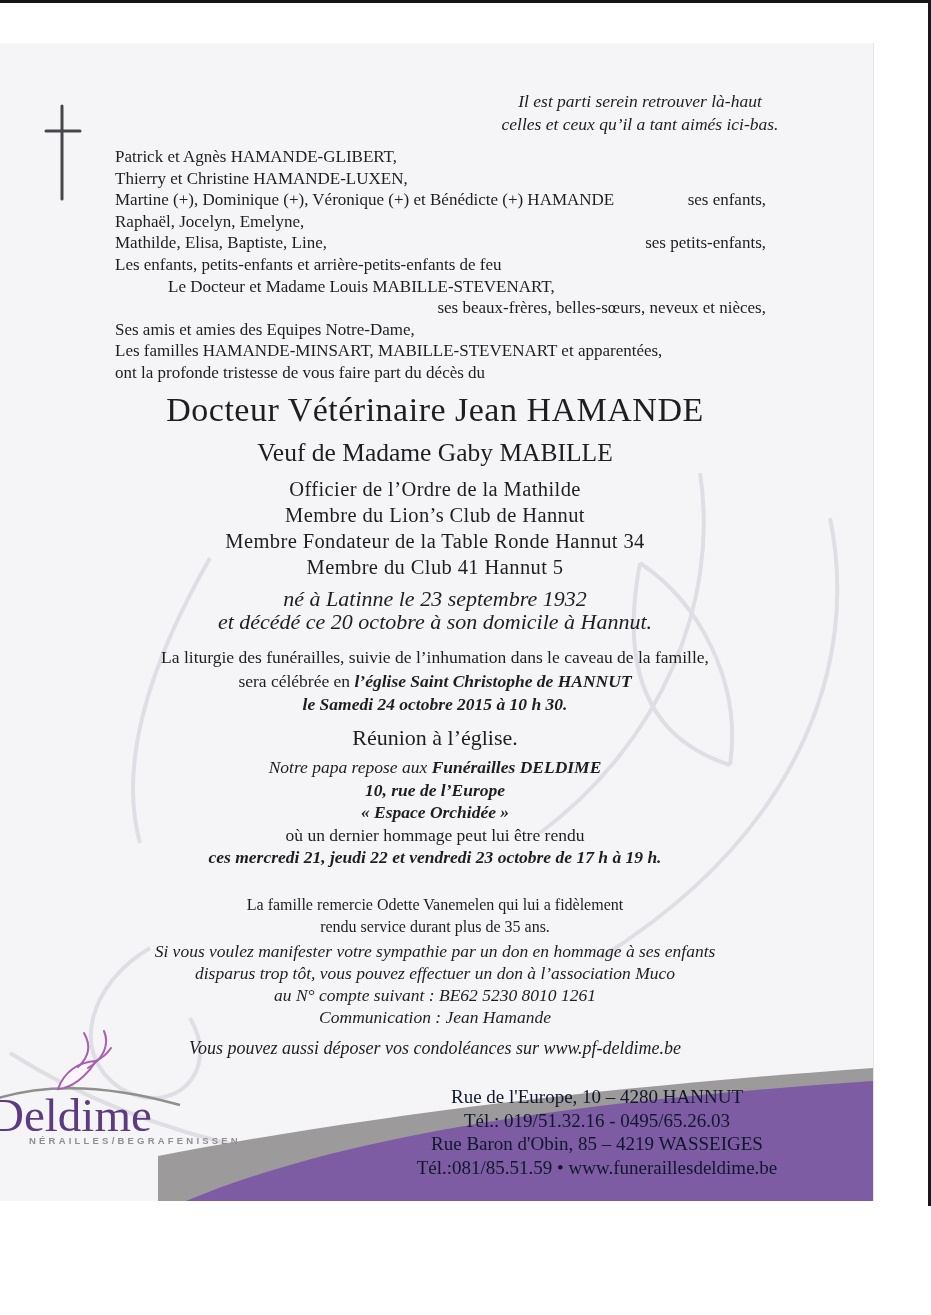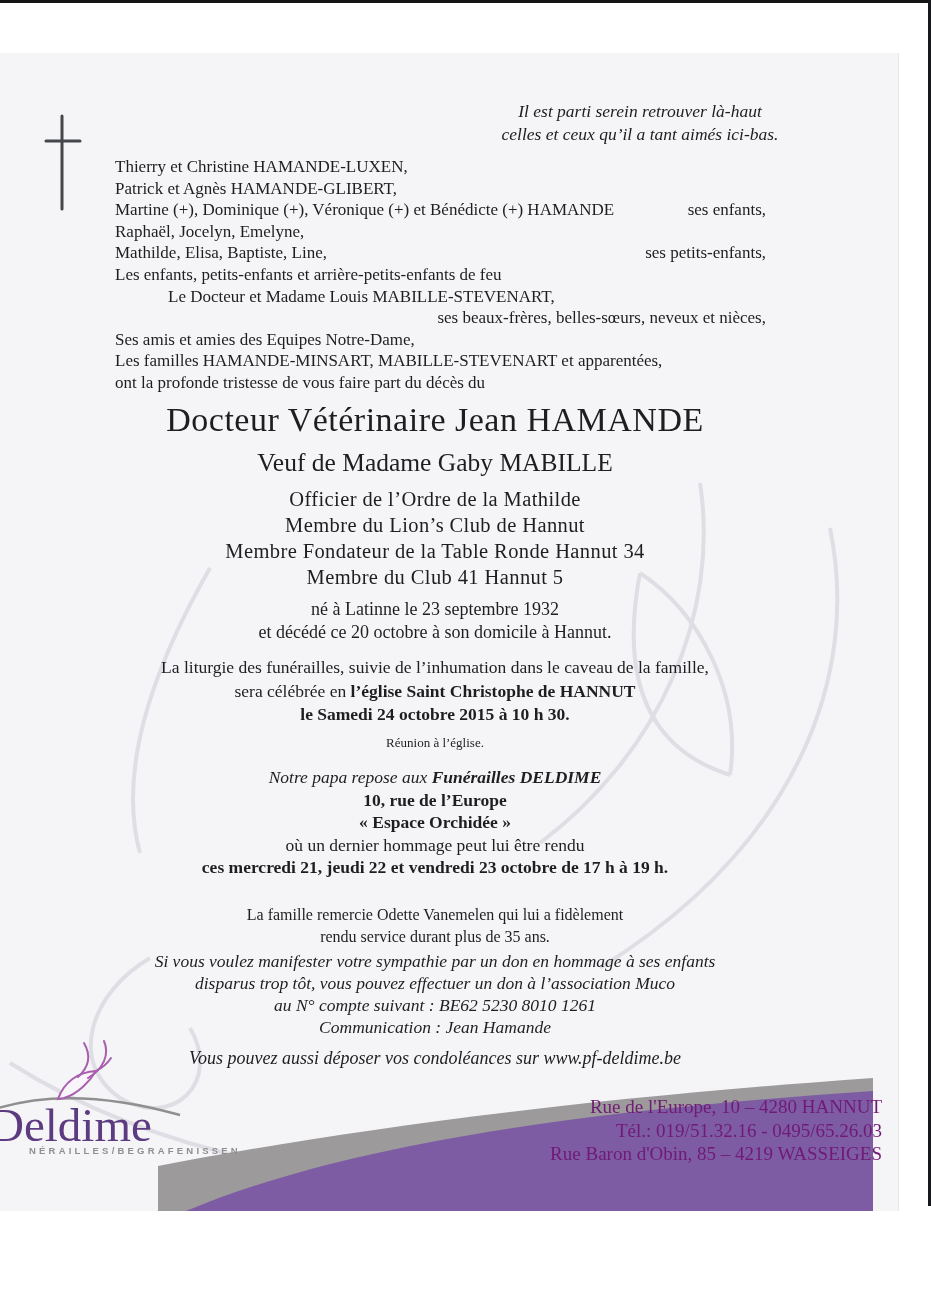--- a/index.html
+++ b/index.html
@@ -3,52 +3,52 @@
 <meta charset="utf-8">
 <style>
   html,body{margin:0;padding:0;}
   body{
     width:931px;height:1315px;position:relative;background:#ffffff;
     font-family:"Liberation Serif", serif;color:#1e1e20;overflow:hidden;
   }
   .scan-topline{position:absolute;left:0;top:0;width:931px;height:3px;background:#141416;}
   .scan-rightline{position:absolute;right:0;top:0;width:3px;height:1206px;background:#16181b;}
   .page{
-    position:absolute;left:0;top:53px;width:873px;height:1158px;
-    background:#f5f4f7;border-right:1px solid #e4e4ea;overflow:hidden;padding-left:25px;
+    position:absolute;left:0;top:43px;width:873px;height:1158px;
+    background:#f5f4f7;border-right:1px solid #e4e4ea;overflow:hidden;
   }
   .page-art{position:absolute;left:0;top:0;z-index:0;}
   .txt{position:absolute;z-index:2;}
   .center{text-align:center;}
   .it{font-style:italic;}
-  .bi{font-weight:bold;}
+  .bi{font-style:italic;font-weight:bold;}
   
   .epigraph{left:390px;top:47px;width:500px;font-size:17.5px;line-height:23px;font-style:italic;text-align:center;}
   
   .family{left:115px;top:103px;width:651px;font-size:17px;line-height:21.6px;}
   .family .row{display:flex;justify-content:space-between;white-space:nowrap;}
   .family .row .indent{padding-left:53px;}
   
   .deceased-name{left:60px;top:348px;width:750px;font-size:34px;letter-spacing:.5px;}
   .deceased-widower{left:60px;top:395px;width:750px;font-size:25.5px;}
   .honors{left:60px;top:433px;width:750px;font-size:20.5px;line-height:26px;letter-spacing:.4px;}
-  .borndied{left:60px;top:545px;width:750px;font-size:18px;line-height:22.5px;}
+  .borndied{left:60px;top:545px;width:750px;font-size:22px;line-height:22.5px;font-style:italic;}
   .ceremony{left:60px;top:603px;width:750px;font-size:17.5px;line-height:23.5px;}
-  .meeting{left:60px;top:682px;width:750px;font-size:13px;}
+  .meeting{left:60px;top:682px;width:750px;font-size:22px;}
   .repose{left:60px;top:713px;width:750px;font-size:17.5px;line-height:22.6px;}
   .addr2-gap{display:inline-block;width:46px;}
   .thanks{left:60px;top:851px;width:750px;font-size:16px;line-height:22px;}
   .donation{left:60px;top:897px;width:750px;font-size:17.5px;line-height:22px;font-style:italic;}
   .condolences{left:60px;top:995px;width:750px;font-size:18px;font-style:italic;}
   
   .logo-word{left:-10px;top:1045px;width:260px;font-size:47px;color:#5d3b80;z-index:3;}
   .logo-sub{left:0px;top:1092px;width:300px;font-family:"Liberation Sans",sans-serif;font-size:9.5px;
             font-weight:bold;letter-spacing:3.2px;color:#8f8f92;z-index:3;margin-left:29px;}
-  .footer-address{right:16px;top:1042px;width:520px;text-align:right;font-size:19px;line-height:23.6px;
-                  color:#701a75;z-index:3;}
+  .footer-address{right:16px;top:1042px;width:520px;text-align:center;font-size:19px;line-height:23.6px;
+                  color:#0f172a;z-index:3;}
 </style>
 </head>
 <body>
 
 <div class="scan-topline"></div>
 <div class="scan-rightline"></div>
 
 <div class="page">
 
   <svg class="page-art" width="873" height="1158" viewBox="0 0 873 1158">
@@ -81,25 +81,25 @@
     </g>
   </svg>
 
   <div class="txt epigraph">
     <div>Il est parti serein retrouver là-haut</div>
     <div>celles et ceux qu’il a tant aimés ici-bas.</div>
   </div>
 
   <div class="txt family">
     <div class="row">
-        <span>Thierry et Christine HAMANDE-LUXEN,</span>
+        <span>Patrick et Agnès HAMANDE-GLIBERT,</span>
         <span></span>
       </div>
     <div class="row">
-        <span>Patrick et Agnès HAMANDE-GLIBERT,</span>
+        <span>Thierry et Christine HAMANDE-LUXEN,</span>
         <span></span>
       </div>
     <div class="row">
         <span>Martine (+), Dominique (+), Véronique (+) et Bénédicte (+) HAMANDE</span>
         <span>ses enfants,</span>
       </div>
     <div class="row">
         <span>Raphaël, Jocelyn, Emelyne,</span>
         <span></span>
       </div>
@@ -177,15 +177,16 @@
 
   <div class="txt center condolences">Vous pouvez aussi déposer vos condoléances sur www.pf-deldime.be</div>
 
   <div class="txt logo-word">Deldime</div>
   <div class="txt logo-sub">NÉRAILLES/BEGRAFENISSEN</div>
 
   <div class="txt footer-address">
     <div>Rue de l'Europe, 10 – 4280 HANNUT</div>
     <div>Tél.: 019/51.32.16 - 0495/65.26.03</div>
     <div>Rue Baron d'Obin, 85 – 4219 WASSEIGES</div>
+    <div>Tél.:081/85.51.59 • www.funeraillesdeldime.be</div>
   </div>
 
 </div>
 
 </body></html>

